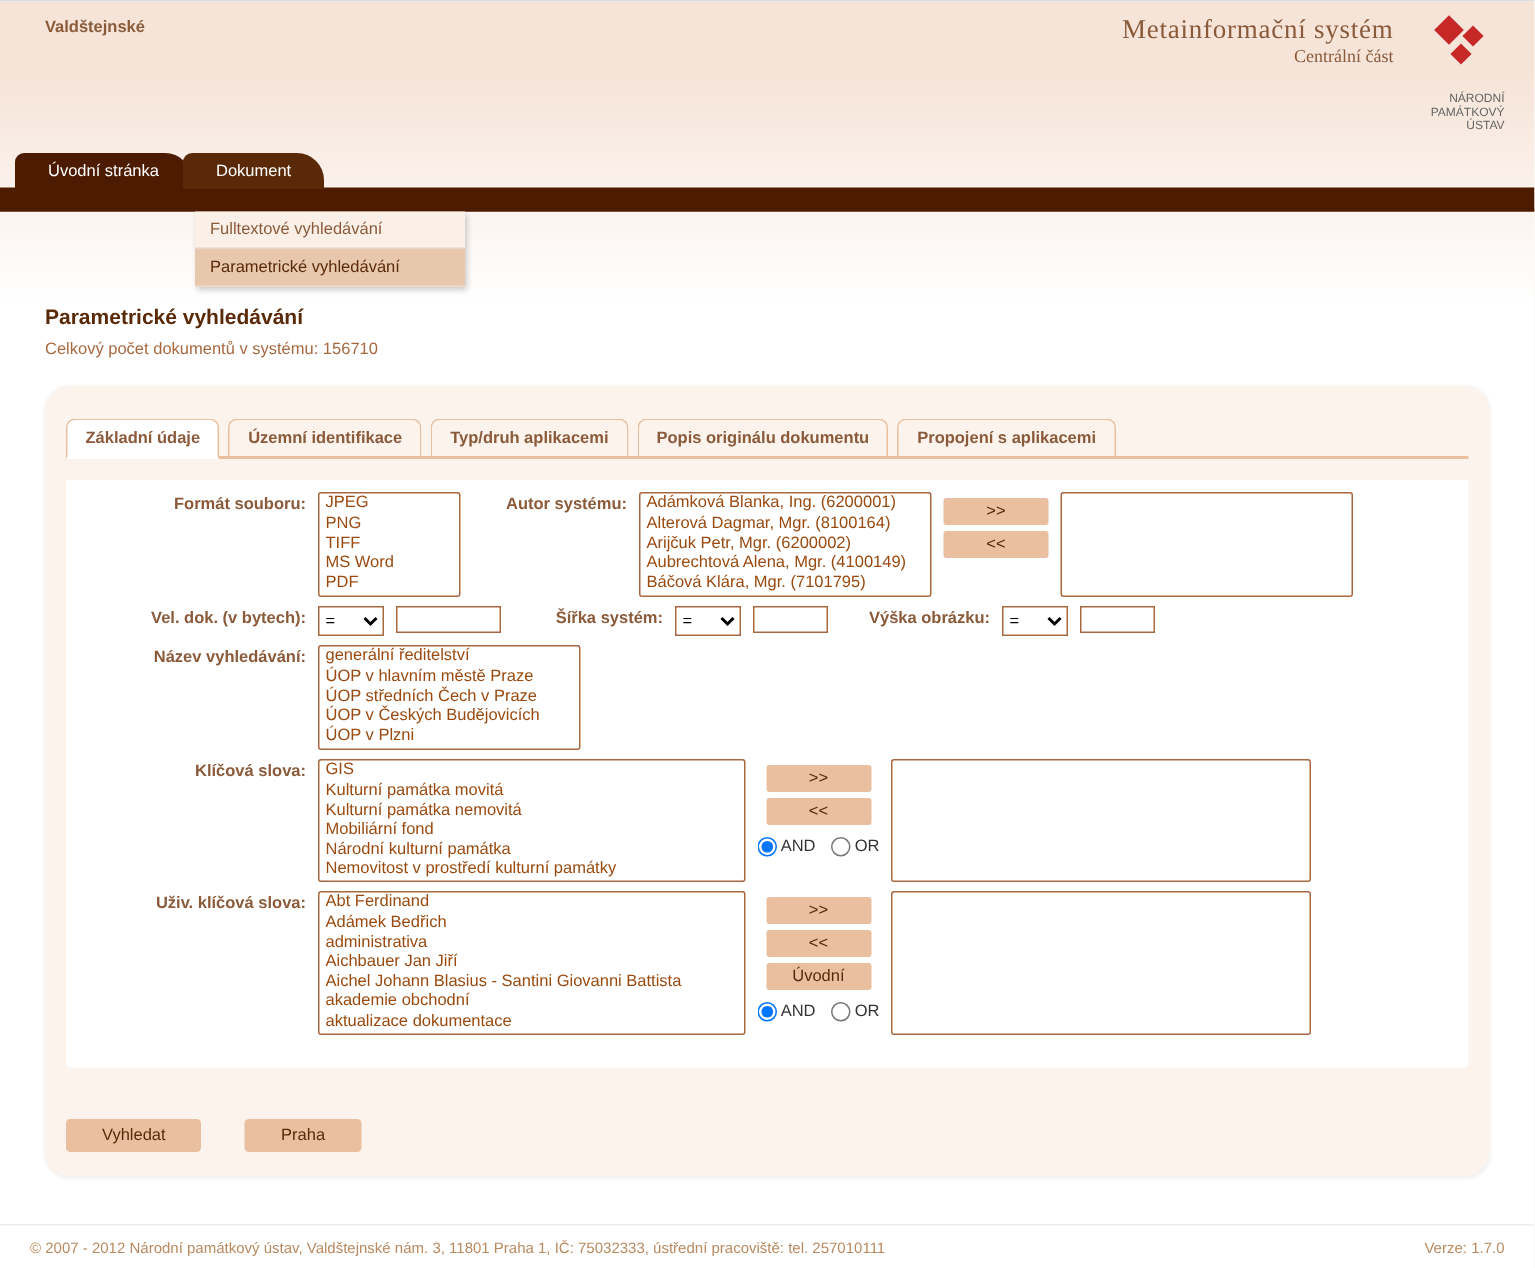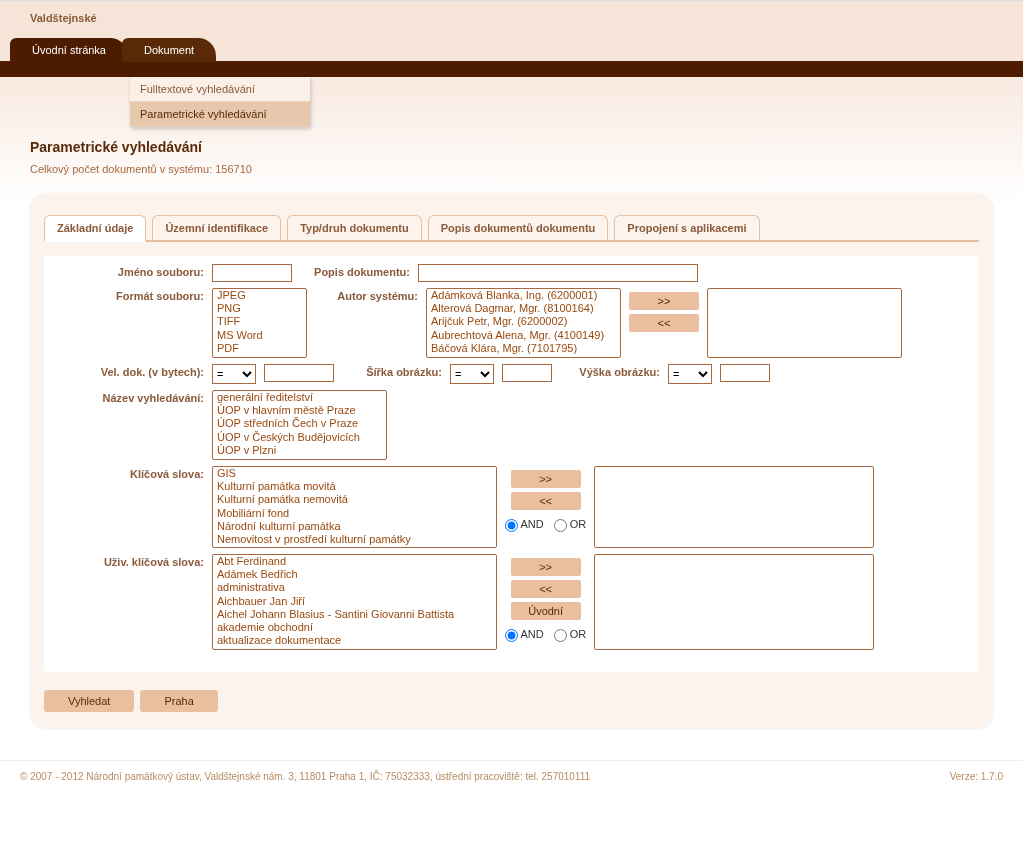--- a/index.html
+++ b/index.html
@@ -203,23 +203,23 @@
 }
 .radio-group {
   display: flex;
   gap: 10px;
   align-items: center;
   color: #333;
   font-size: 11px;
 }
 .radio-group input { vertical-align: middle; }
 .action-row {
-  margin-top: 18px;
-  display: flex;
-  gap: 6px;
+  margin-top: 34px;
+  display: flex;
+  gap: 29px;
 }
 .action-btn {
   background: #e9bf9f;
   border: none;
   padding: 5px 24px;
   color: #5a2a08;
   font-size: 11px;
   cursor: pointer;
   border-radius: 3px;
 }
@@ -233,20 +233,32 @@
 }
 </style>
 </head>
 <body>
 
 <div class="page-wrap">
 
   <div class="header">
     <div class="login-status">Valdštejnské</div>
     <div class="brand-block">
+      <div class="brand-text">
+        <div class="brand-title">Metainformační systém</div>
+        <div class="brand-sub">Centrální část</div>
+      </div>
+      <div>
+        <svg class="logo" viewBox="0 0 64 50">
+          <rect x="20" y="4" width="14" height="14" fill="#c62828" transform="rotate(45 27 11)"></rect>
+          <rect x="38" y="10" width="10" height="10" fill="#c62828" transform="rotate(45 43 15)"></rect>
+          <rect x="30" y="22" width="10" height="10" fill="#c62828" transform="rotate(45 35 27)"></rect>
+        </svg>
+        <div class="logo-text">NÁRODNÍ<br>PAMÁTKOVÝ<br>ÚSTAV</div>
+      </div>
     </div>
   </div>
 
   <div class="topnav">
     <div class="topnav-item">Úvodní stránka</div>
     <div class="topnav-item active">Dokument</div>
   </div>
   <div class="nav-strip"></div>
 
   <div class="subnav">
@@ -256,33 +268,27 @@
 
   <div class="content">
     <div class="page-title">Parametrické vyhledávání</div>
     <div class="total-count">Celkový počet dokumentů v systému: 156710</div>
 
     <div class="panel">
 
       <div class="tabs">
         <div class="tab active">Základní údaje</div>
         <div class="tab">Územní identifikace</div>
-        <div class="tab">Typ/druh dokumentu</div>
-        <div class="tab">Popis dokumentů dokumentu</div>
+        <div class="tab">Typ/druh aplikacemi</div>
+        <div class="tab">Popis originálu dokumentu</div>
         <div class="tab">Propojení s aplikacemi</div>
       </div>
 
       <div class="form-area">
 
-        <div class="row">
-          <div class="label w150">Jméno souboru:</div>
-          <input type="text" style="width: 80px;">
-          <div class="label w110">Popis dokumentu:</div>
-          <input type="text" style="width: 280px;">
-        </div>
 
         <div class="row">
           <div class="label w150">Formát souboru:</div>
           <select multiple="" size="5" class="multi" style="width:95px;height:70px">
               <option>JPEG</option>
               <option>PNG</option>
               <option>TIFF</option>
               <option>MS Word</option>
               <option>PDF</option>
             </select>
@@ -298,21 +304,21 @@
             <button class="tbtn">&gt;&gt;</button>
             <button class="tbtn">&lt;&lt;</button>
           </div>
           <select multiple="" size="5" class="multi" style="width:195px;height:70px"></select>
         </div>
 
         <div class="row">
           <div class="label w150">Vel. dok. (v bytech):</div>
           <select class="small-sel"><option>=</option><option>&lt;</option><option>&gt;</option></select>
           <input type="text" style="width: 70px;">
-          <div class="label w100">Šířka obrázku:</div>
+          <div class="label w100">Šířka systém:</div>
           <select class="small-sel"><option>=</option><option>&lt;</option><option>&gt;</option></select>
           <input type="text" style="width: 50px;">
           <div class="label w100">Výška obrázku:</div>
           <select class="small-sel"><option>=</option><option>&lt;</option><option>&gt;</option></select>
           <input type="text" style="width: 50px;">
         </div>
 
         <div class="row">
           <div class="label w150">Název vyhledávání:</div>
           <select multiple="" size="5" class="multi" style="width:175px;height:70px">

